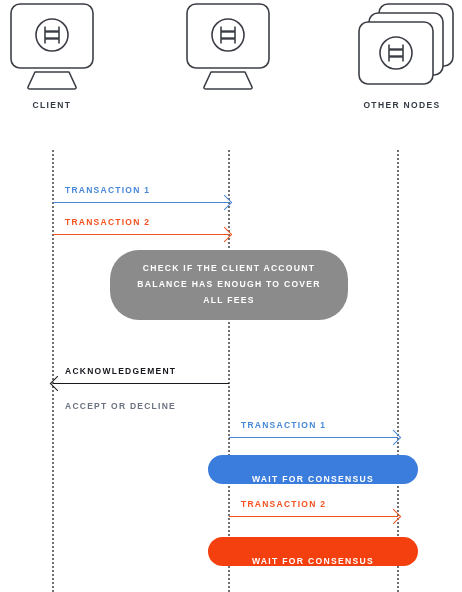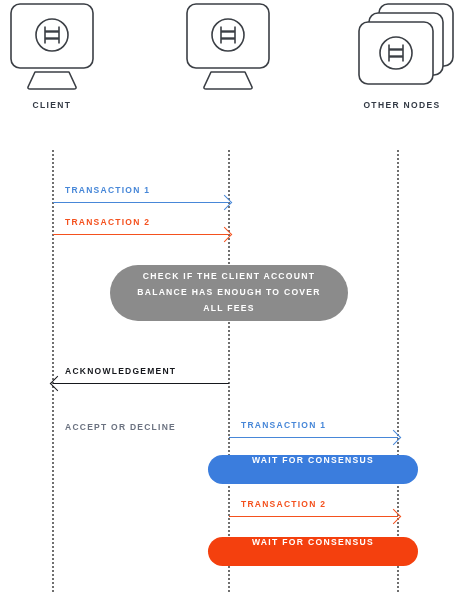--- a/index.html
+++ b/index.html
@@ -97,21 +97,20 @@
   .msg-sublabel {
     position: absolute;
     top: 18px;
     left: 12px;
     font-size: 8.5px;
     font-weight: bold;
     letter-spacing: 1.25px;
     white-space: nowrap;
     color: #6b7280;
     text-transform: uppercase;
-    margin-top: 21px;
   }
 
   .color-blue  { color: #4787d8; }
   .color-red   { color: #f4511e; }
   .color-black { color: #16181d; }
 
   
   .note-box {
     position: absolute;
     background: #8b8b8b;
@@ -126,21 +125,21 @@
     letter-spacing: 1.25px;
     line-height: 1.85;
     text-transform: uppercase;
     padding: 0 16px;
     box-sizing: border-box;
   }
   .pill-box {
     position: absolute;
     border-radius: 16px;
     display: flex;
-    align-items: flex-start;
+    align-items: flex-end;
     justify-content: center;
     text-align: center;
     color: #ffffff;
     font-size: 8.6px;
     font-weight: bold;
     letter-spacing: 1.3px;
     text-transform: uppercase;
     box-sizing: border-box;
   }
   .pill-blue { background: #3b7ddd; }
@@ -205,21 +204,21 @@
     <div class="msg-line"></div>
     <div class="msg-head right"></div>
   </div>
 
   <div class="msg color-red" style="left:53px; top:234px; width:176px;">
     <div class="msg-label">TRANSACTION 2</div>
     <div class="msg-line"></div>
     <div class="msg-head right"></div>
   </div>
 
-  <div class="note-box" style="left:110px; top:265px; width:238px; height:56px;">
+  <div class="note-box" style="left:110px; top:250px; width:238px; height:70px;">
     <span>CHECK IF THE CLIENT ACCOUNT BALANCE HAS ENOUGH TO COVER ALL FEES</span>
   </div>
 
   <div class="msg color-black" style="left:53px; top:383px; width:176px;">
     <div class="msg-label">ACKNOWLEDGEMENT</div>
     <div class="msg-line"></div>
     <div class="msg-head left"></div>
     <div class="msg-sublabel">ACCEPT OR DECLINE</div>
   </div>
 

